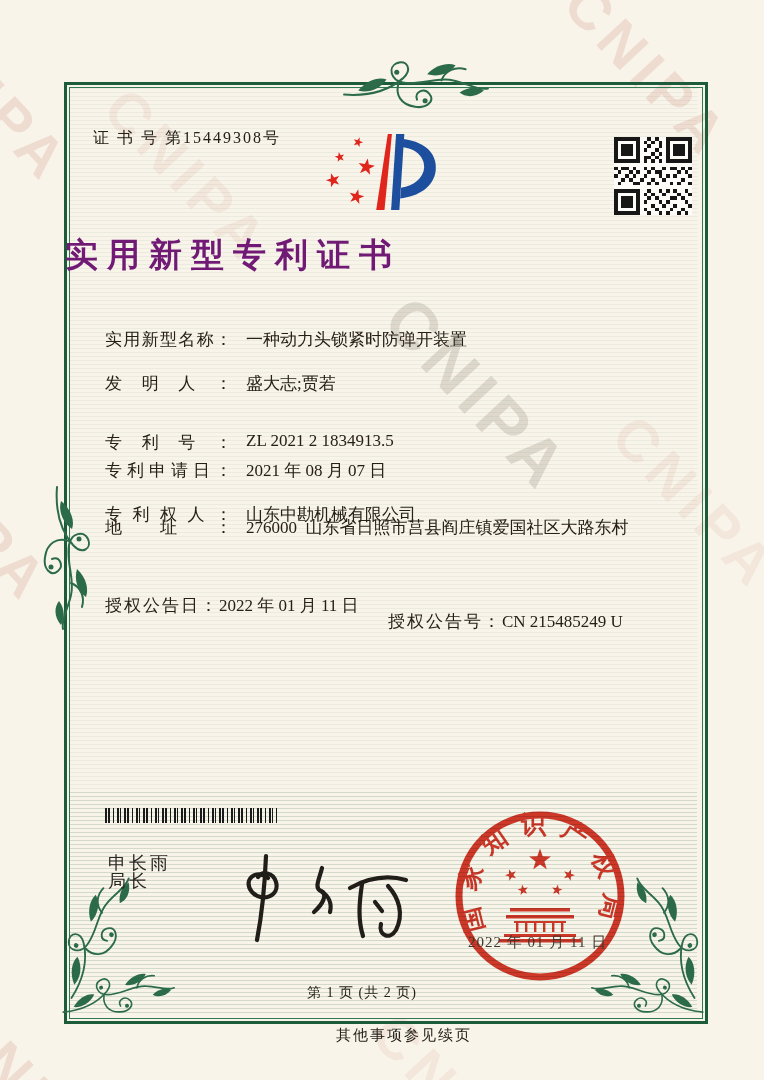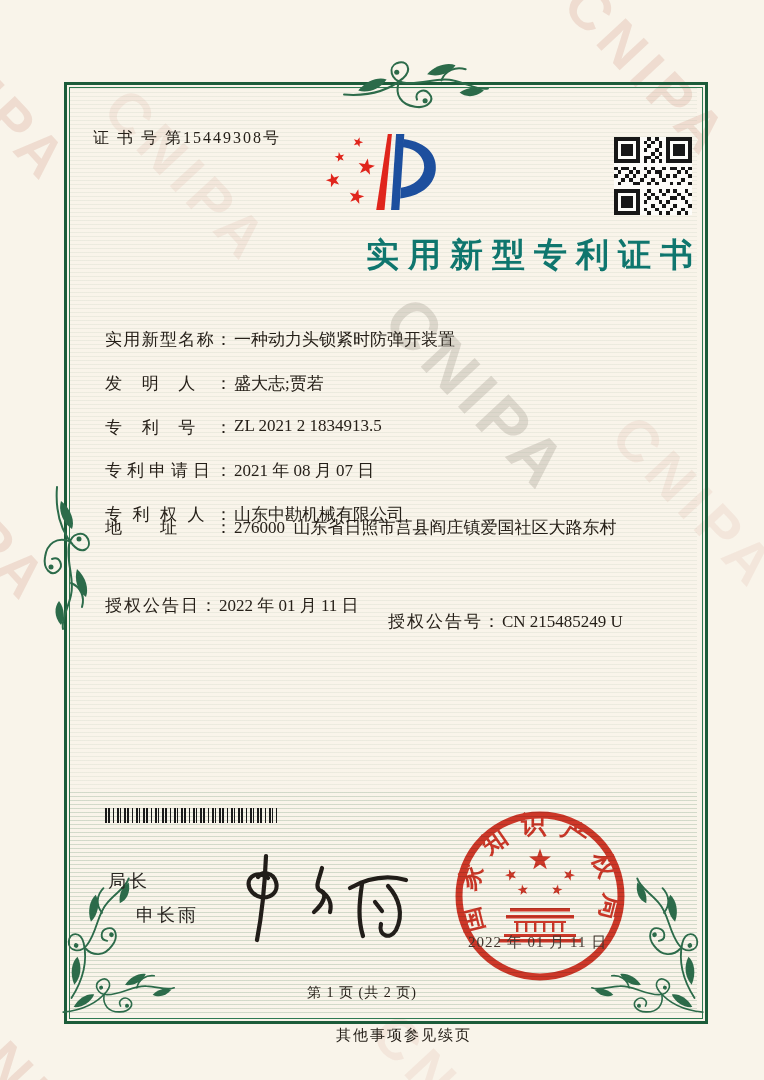--- a/index.html
+++ b/index.html
@@ -31,48 +31,48 @@
   .stripes-band{
     position:absolute;left:69px;top:790px;width:628px;height:223px;z-index:2;
     background:repeating-linear-gradient(0deg,rgba(120,158,126,.22) 0 1px,rgba(0,0,0,0) 1px 4px);
   }
   .orn{position:absolute;z-index:4;pointer-events:none;}
   
   .cert-no{position:absolute;left:93px;top:128px;font-size:16px;letter-spacing:2px;white-space:pre;z-index:5;}
   .logo{position:absolute;left:320px;top:122px;width:124px;height:100px;z-index:5;}
   .qr{position:absolute;left:614px;top:137px;width:78px;height:78px;z-index:5;background:#fdfcf9;}
   .title{
-    position:absolute;left:65px;top:233px;width:637px;text-align:right;
-    font-size:33px;font-weight:700;letter-spacing:9px;color:#0f766e;z-index:5;
+    position:absolute;left:65px;top:233px;width:637px;text-align:left;
+    font-size:33px;font-weight:700;letter-spacing:9px;color:#701a75;z-index:5;
   }
   
   .field-row{position:absolute;left:105px;font-size:17px;z-index:5;white-space:nowrap;}
   .flabel{
     display:inline-block;width:127px;text-align:justify;text-align-last:justify;
     text-justify:inter-character;vertical-align:top;
   }
-  .fvalue{margin-left:2px;white-space:pre-wrap;}
-  .row1{top:328px;} .row2{top:372px;} .row3{top:416px;}
+  .fvalue{margin-left:14px;white-space:pre-wrap;}
+  .row1{top:328px;} .row2{top:372px;} .row3{top:431px;}
   .row4{top:459px;} .row5{top:503px;} .row6{top:516px;}
   .grant-row{position:absolute;left:105px;top:594px;font-size:17px;z-index:5;white-space:nowrap;}
   .glabel{letter-spacing:2px;}
   .grant-no{position:absolute;left:283px;top:16px;}
   
   .body-text{position:absolute;left:84px;top:631px;width:597px;z-index:5;}
   .body-text p{margin:0;text-indent:2em;text-align:justify;font-size:16px;line-height:28px;color:#332c24;}
   
   .barcode{
     position:absolute;left:105px;top:808px;width:172px;height:15px;z-index:5;
     background:repeating-linear-gradient(90deg,#1a1a1a 0 2px,rgba(0,0,0,0) 2px 3px,#1a1a1a 3px 5px,rgba(0,0,0,0) 5px 8px,#1a1a1a 8px 9px,rgba(0,0,0,0) 9px 12px,#1a1a1a 12px 14px,rgba(0,0,0,0) 14px 15px,#1a1a1a 15px 16px,rgba(0,0,0,0) 16px 19px);
   }
   .signer-role,.signer-name{
     position:absolute;left:108px;z-index:5;
     font-family:"Liberation Sans","DejaVu Sans",sans-serif;font-size:18px;letter-spacing:3px;color:#2a2622;
   }
-  .signer-role{top:869px;} .signer-name{top:903px;margin-left:28px;}
+  .signer-role{top:869px;} .signer-name{top:851px;}
   .signature{position:absolute;left:222px;top:852px;width:205px;height:92px;z-index:6;}
   .seal{position:absolute;left:452px;top:808px;width:176px;height:176px;z-index:6;mix-blend-mode:multiply;opacity:.93;}
   .seal-date{position:absolute;left:468px;top:933px;width:160px;font-size:15px;letter-spacing:1px;color:#40352d;z-index:7;white-space:nowrap;}
   .page-info{position:absolute;left:252px;top:984px;width:220px;text-align:center;font-size:14px;letter-spacing:1px;z-index:5;}
   .cont-note{position:absolute;left:252px;top:1026px;width:220px;text-align:right;font-size:15px;letter-spacing:2px;z-index:5;}
 </style>
 </head>
 <body>
 
 <div id="page">

